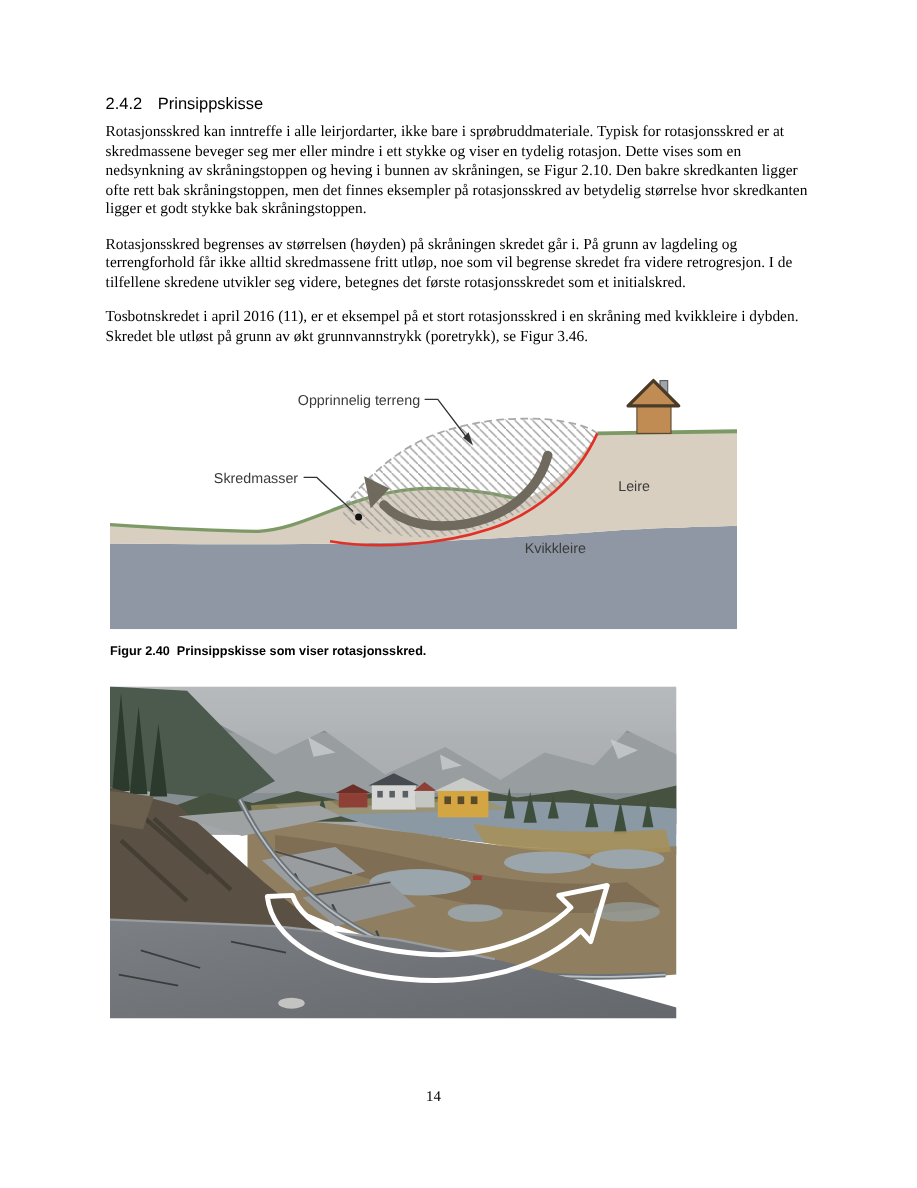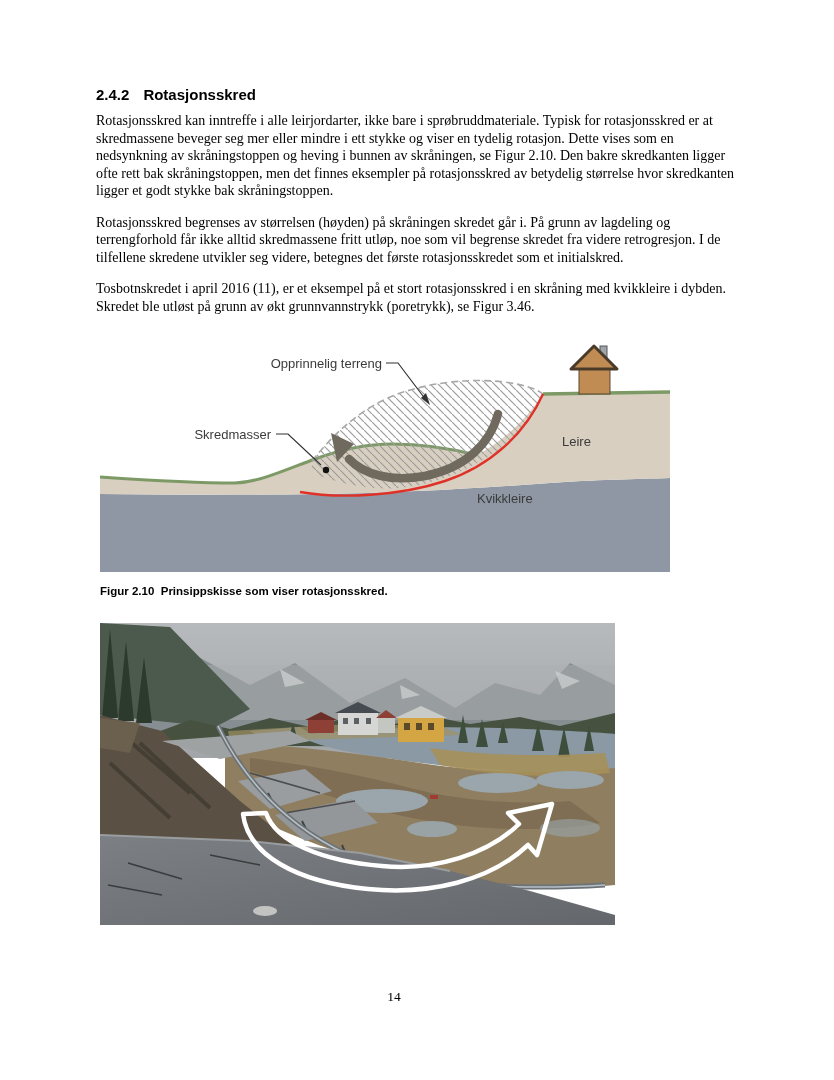--- a/index.html
+++ b/index.html
@@ -9,21 +9,21 @@
     margin:0 auto;
     background:#ffffff;
     font-family:"Liberation Serif", serif;
     color:#000;
     box-sizing:border-box;
     padding:86px 93px 0 96px;
     overflow:hidden;
   }
   .section-heading {
     font-family:"Liberation Sans", sans-serif;
-    font-weight:bold;
+    font-weight:normal;
     font-size:15px;
     margin:0 0 9px 0;
     display:flex;
   }
   .section-heading .sec-num { margin-right:14px; }
   .body-text {
     font-size:14px;
     line-height:17.5px;
     margin:0 0 14px 0;
     width:648px;
@@ -52,21 +52,21 @@
     fill:#3b3b3b;
   }
 </style>
 </head>
 <body>
 
 <div class="page">
 
   <h2 class="section-heading">
     <span class="sec-num">2.4.2</span>
-    <span>Rotasjonsskred</span>
+    <span>Prinsippskisse</span>
   </h2>
 
   <p class="body-text">Rotasjonsskred kan inntreffe i alle leirjordarter, ikke bare i sprøbruddmateriale. Typisk for rotasjonsskred er at skredmassene beveger seg mer eller mindre i ett stykke og viser en tydelig rotasjon. Dette vises som en nedsynkning av skråningstoppen og heving i bunnen av skråningen, se Figur 2.10. Den bakre skredkanten ligger ofte rett bak skråningstoppen, men det finnes eksempler på rotasjonsskred av betydelig størrelse hvor skredkanten ligger et godt stykke bak skråningstoppen.</p>
   <p class="body-text">Rotasjonsskred begrenses av størrelsen (høyden) på skråningen skredet går i. På grunn av lagdeling og terrengforhold får ikke alltid skredmassene fritt utløp, noe som vil begrense skredet fra videre retrogresjon. I de tilfellene skredene utvikler seg videre, betegnes det første rotasjonsskredet som et initialskred.</p>
   <p class="body-text">Tosbotnskredet i april 2016 (11), er et eksempel på et stort rotasjonsskred i en skråning med kvikkleire i dybden. Skredet ble utløst på grunn av økt grunnvannstrykk (poretrykk), se Figur 3.46.</p>
 
   <figure class="diagram-figure">
     <svg viewBox="0 0 570 230" width="570" height="230">
       <defs>
         <pattern id="hatch" width="8" height="8" patternUnits="userSpaceOnUse">
@@ -105,21 +105,21 @@
       <g>
         <polyline points="176,92 188,92 221,123" fill="none" stroke="#333" stroke-width="1.2"></polyline>
         <circle cx="226" cy="128" r="3.2" fill="#111"></circle>
       </g>
 
       <text x="282" y="26" text-anchor="end">Opprinnelig terreng</text>
       <text x="171" y="97" text-anchor="end">Skredmasser</text>
       <text x="462" y="104">Leire</text>
       <text x="377" y="161">Kvikkleire</text>
     </svg>
-    <figcaption class="fig-caption">Figur 2.10  Prinsippskisse som viser rotasjonsskred.</figcaption>
+    <figcaption class="fig-caption">Figur 2.40  Prinsippskisse som viser rotasjonsskred.</figcaption>
   </figure>
 
   <figure class="photo-figure">
     <svg viewBox="0 0 515 302" width="515" height="302">
       <defs>
         <linearGradient id="skyGrad" x1="0" y1="0" x2="0" y2="1">
           <stop offset="0" stop-color="#b7babc"></stop>
           <stop offset="1" stop-color="#a2a6a8"></stop>
         </linearGradient>
         <linearGradient id="roadGrad" x1="0" y1="0" x2="1" y2="1">

